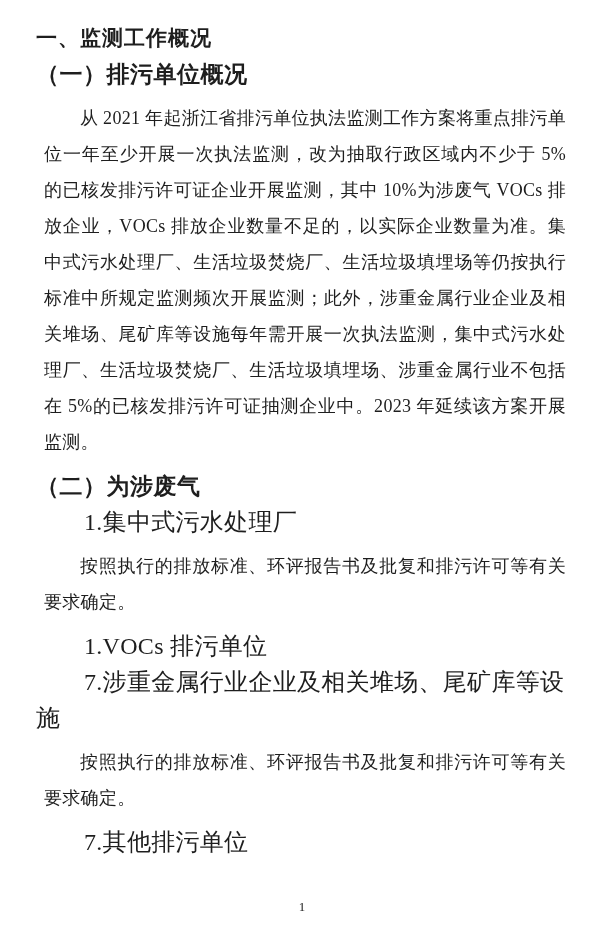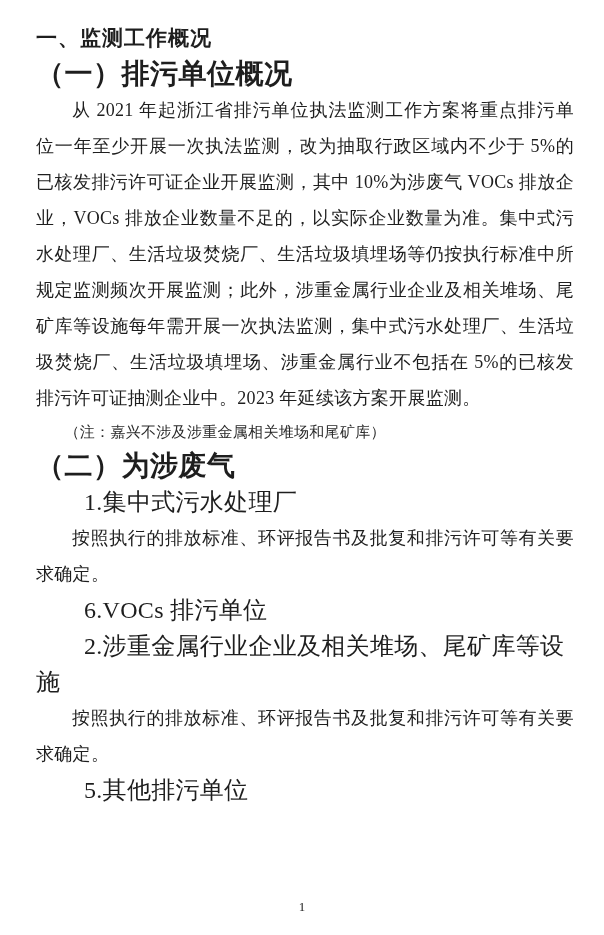--- a/index.html
+++ b/index.html
@@ -26,32 +26,32 @@
   .h1 {
     font-family: "Liberation Sans", "DejaVu Sans", sans-serif;
     font-size: 21px;
     font-weight: 700;
     line-height: 36px;
     margin: 0;
     letter-spacing: 1px;
   }
   .h2 {
     font-family: "Liberation Sans", "DejaVu Sans", sans-serif;
-    font-size: 28px;
+    font-size: 23px;
     font-weight: 700;
     line-height: 36px;
     margin: 0;
     letter-spacing: 0.5px;
   }
   .para {
     font-size: 18px;
     line-height: 36px;
     text-align: justify;
     text-indent: 2em;
-    margin: 0;
+    margin: 8px;
     letter-spacing: 0.3px;
   }
   .item-title {
     font-size: 24px;
     line-height: 36px;
     text-indent: 2em;
     margin: 0;
     letter-spacing: 0.3px;
   }
   .note {
@@ -77,30 +77,29 @@
 
 <div class="page">
   <div class="content">
 
     <h1 class="h1">一、监测工作概况</h1>
 
     <h2 class="h2">（一）排污单位概况</h2>
 
     <p class="para">从 2021 年起浙江省排污单位执法监测工作方案将重点排污单位一年至少开展一次执法监测，改为抽取行政区域内不少于 5%的已核发排污许可证企业开展监测，其中 10%为涉废气 VOCs 排放企业，VOCs 排放企业数量不足的，以实际企业数量为准。集中式污水处理厂、生活垃圾焚烧厂、生活垃圾填埋场等仍按执行标准中所规定监测频次开展监测；此外，涉重金属行业企业及相关堆场、尾矿库等设施每年需开展一次执法监测，集中式污水处理厂、生活垃圾焚烧厂、生活垃圾填埋场、涉重金属行业不包括在 5%的已核发排污许可证抽测企业中。2023 年延续该方案开展监测。</p>
 
-    <p class="note">（注：嘉兴不涉及涉重金属相关堆场和尾矿库）</p>
 
     <h2 class="h2">（二）为涉废气</h2>
 
     <p class="item-title">1.集中式污水处理厂</p>
     <p class="para">按照执行的排放标准、环评报告书及批复和排污许可等有关要求确定。</p>
 
-    <p class="item-title">6.VOCs 排污单位</p>
+    <p class="item-title">1.VOCs 排污单位</p>
 
-    <p class="item-title">2.涉重金属行业企业及相关堆场、尾矿库等设施</p>
+    <p class="item-title">7.涉重金属行业企业及相关堆场、尾矿库等设施</p>
     <p class="para">按照执行的排放标准、环评报告书及批复和排污许可等有关要求确定。</p>
 
-    <p class="item-title">5.其他排污单位</p>
+    <p class="item-title">7.其他排污单位</p>
 
   </div>
 
   <div class="page-number">1</div>
 </div>
 
 </body></html>

